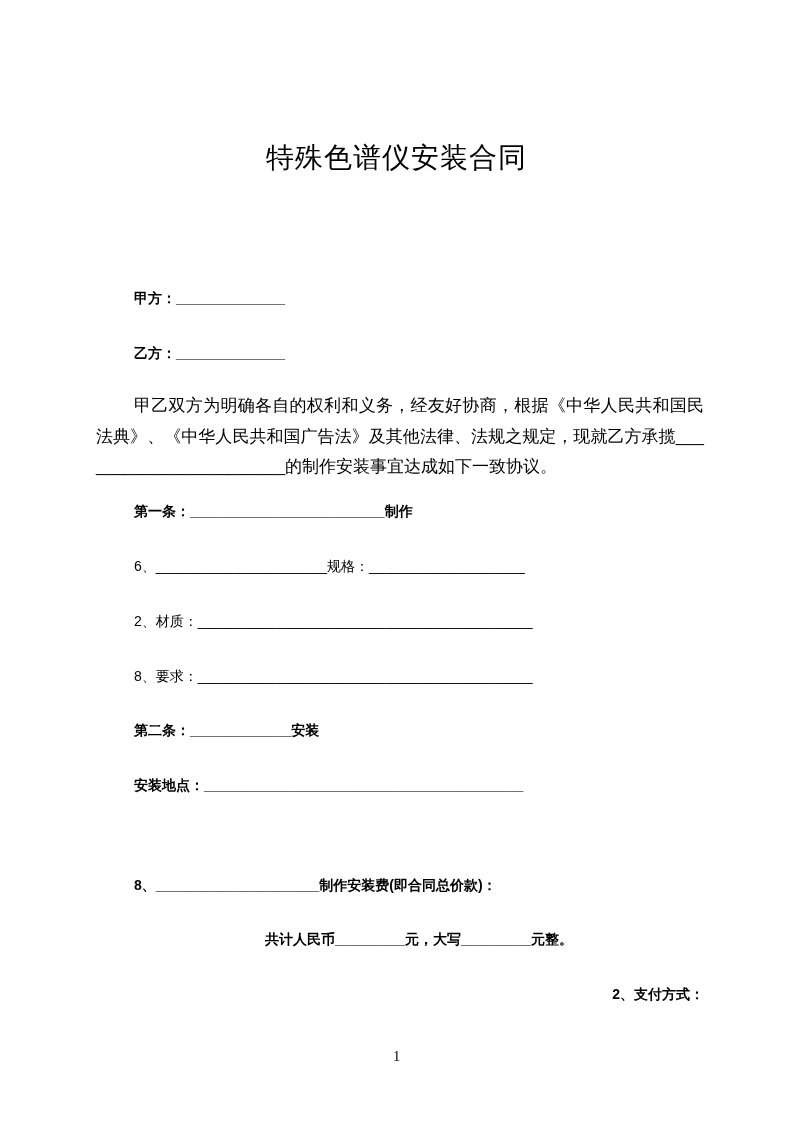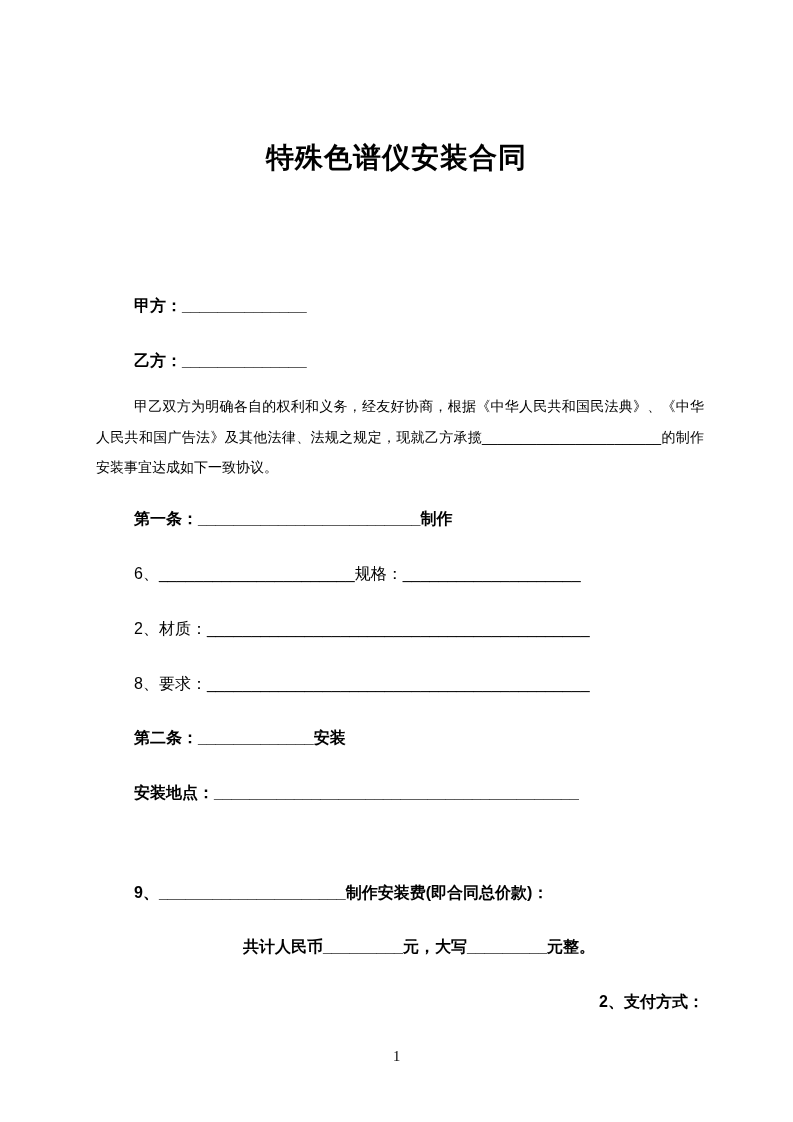--- a/index.html
+++ b/index.html
@@ -17,45 +17,44 @@
     overflow: hidden;
   }
   .doc-title {
     position: absolute;
     top: 140px;
     left: 0;
     width: 100%;
     text-align: center;
     font-size: 28px;
     line-height: 36px;
-    font-weight: bold;
+    font-weight: normal;
     letter-spacing: 1px;
   }
   .line {
     position: absolute;
     left: 96px;
     width: 608px;
-    font-size: 16px;
+    font-size: 14px;
     line-height: 22px;
     white-space: pre;
-    margin-top: 8px;
   }
   .indent {
     left: 134px;
     width: 570px;
   }
   .bold {
     font-weight: bold;
   }
   .preamble {
     position: absolute;
     left: 96px;
     top: 391px;
     width: 608px;
-    font-size: 14px;
+    font-size: 17px;
     line-height: 30.5px;
     text-align: justify;
     text-indent: 38px;
     word-break: break-all;
   }
   .page-number {
     position: absolute;
     top: 1046px;
     left: 0;
     width: 100%;
@@ -84,21 +83,21 @@
 
   <div class="line indent" style="top:610px;">2、材质：___________________________________________</div>
 
   <div class="line indent" style="top:665px;">8、要求：___________________________________________</div>
 
   <div class="line indent bold" style="top:719px;">第二条：_____________安装</div>
 
   <div class="line indent bold" style="top:774px;">安装地点：_________________________________________</div>
 
 
-  <div class="line indent bold" style="top:874px;">9、_____________________制作安装费(即合同总价款)：</div>
+  <div class="line indent bold" style="top:874px;">8、_____________________制作安装费(即合同总价款)：</div>
 
   <div class="line indent bold" style="top:928px;text-align:center;">共计人民币_________元，大写_________元整。</div>
 
   <div class="line indent bold" style="top:983px;text-align:right;">2、支付方式：</div>
 
   <div class="page-number">1</div>
 
 </div>
 
 </body></html>

